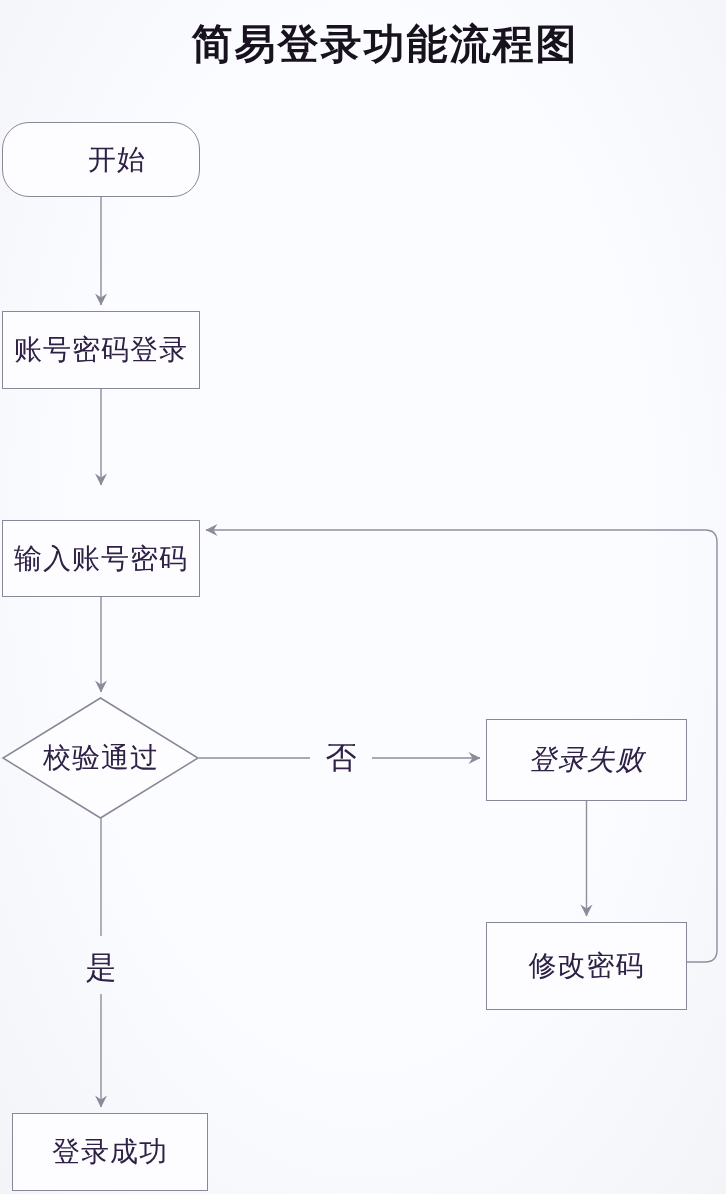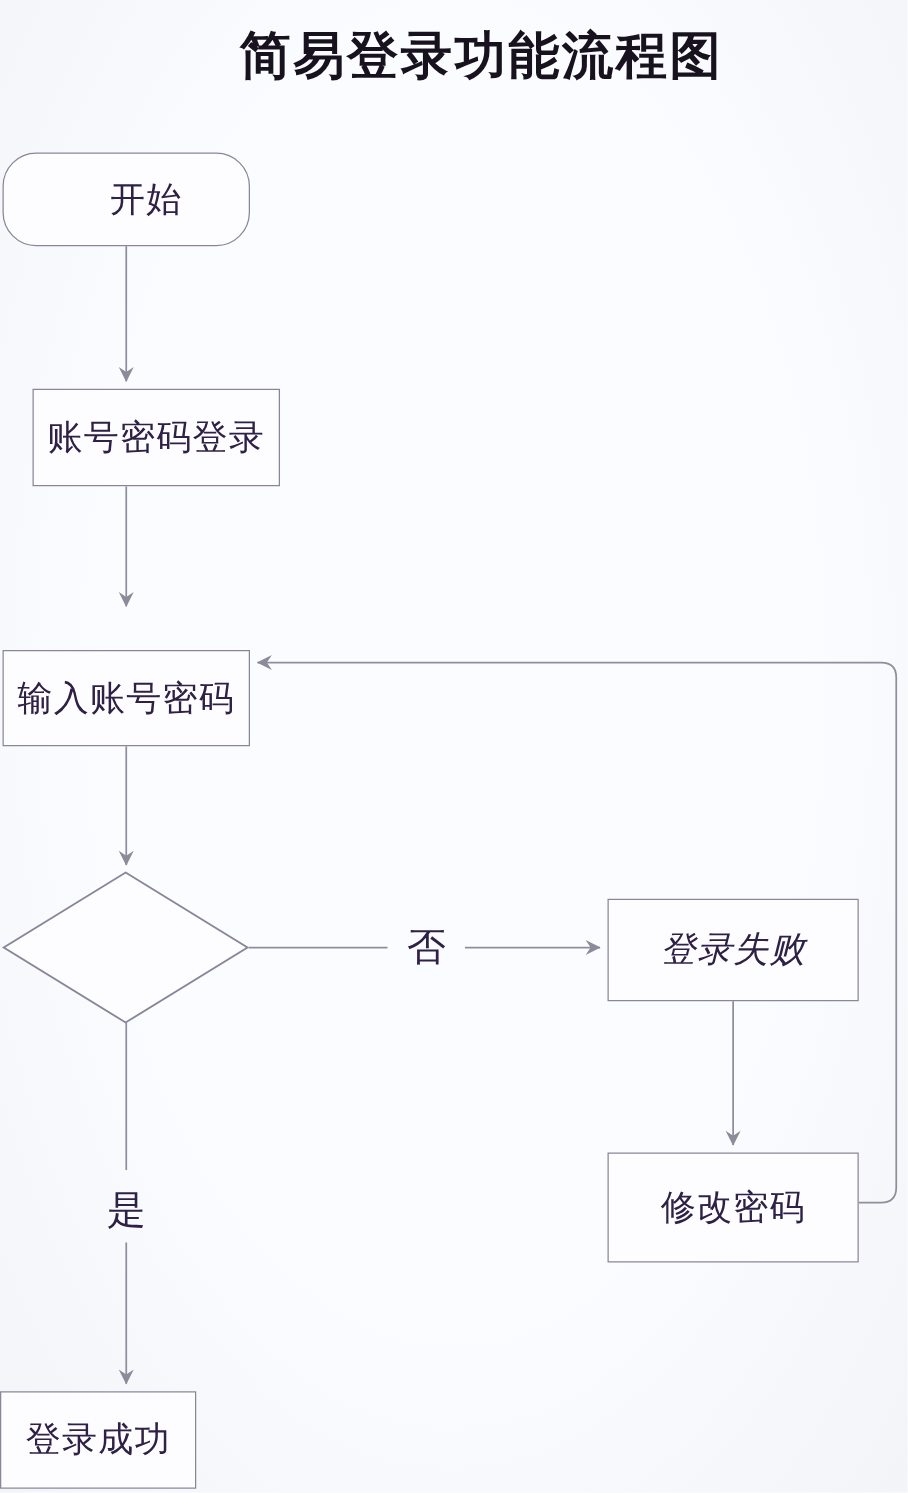--- a/index.html
+++ b/index.html
@@ -93,38 +93,41 @@
     <path d="M687,962 L705,962 Q717,962 717,950 L717,542 Q717,530 705,530 L206,530" fill="none" stroke="#908d9c" stroke-width="1.4" marker-end="url(#arrow)"></path>
 
     <line x1="101" y1="818" x2="101" y2="936" stroke="#908d9c" stroke-width="1.4"></line>
     <line x1="101" y1="994" x2="101" y2="1107" stroke="#908d9c" stroke-width="1.4" marker-end="url(#arrow)"></line>
   </svg>
 
   <div class="node rounded" style="left:2px; top:122px; width:198px; height:75px;padding-left:32px;">
     <span>开始</span>
   </div>
 
-  <div class="node" style="left:2px; top:311px; width:198px; height:78px;margin-left:24px;">
+  <div class="node" style="left:2px; top:311px; width:198px; height:78px;">
     <span>账号密码登录</span>
   </div>
 
   <div class="node" style="left:2px; top:520px; width:198px; height:77px;justify-content:center;">
     <span>输入账号密码</span>
   </div>
 
+  <div class="diamond-label" style="left:11px; top:738px; width:180px; height:40px;">
+    <span>校验通过</span>
+  </div>
 
   <div class="node" style="left:486px; top:719px; width:201px; height:82px;font-style:italic;">
     <span>登录失败</span>
   </div>
 
   <div class="node" style="left:486px; top:922px; width:201px; height:88px;">
     <span>修改密码</span>
   </div>
 
-  <div class="node" style="left:0; top:1113px; width:157px; height:78px;text-align:right;">
+  <div class="node" style="left:12px; top:1113px; width:196px; height:78px;text-align:right;">
     <span>登录成功</span>
   </div>
 
   <div class="edge-label" style="left:320px; top:737px; width:42px;">否</div>
 
   <div class="edge-label" style="left:80px; top:947px; width:42px;">是</div>
 
 </div>
 
 </body></html>

